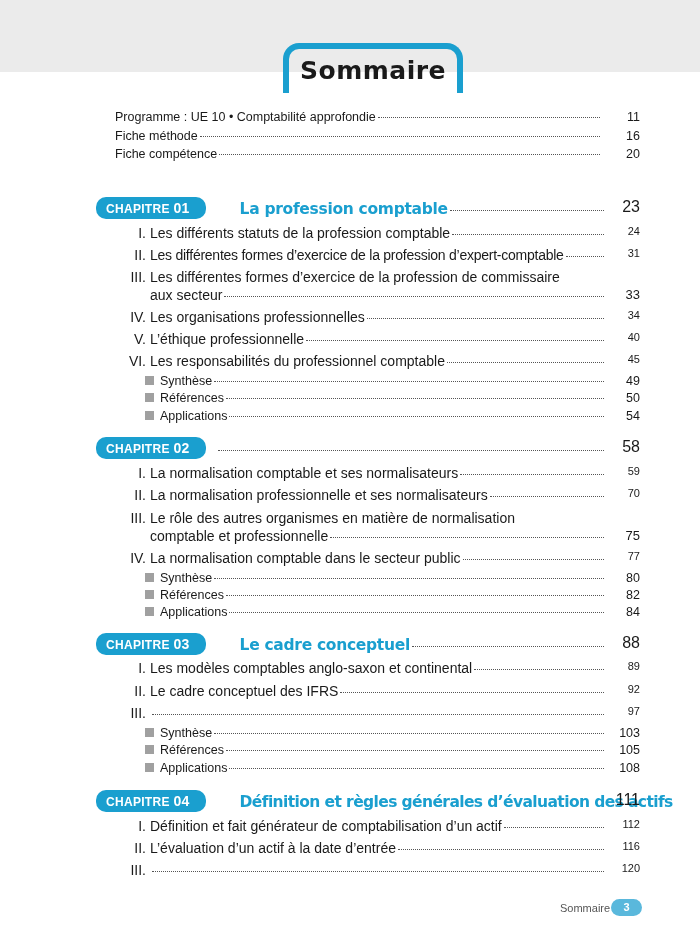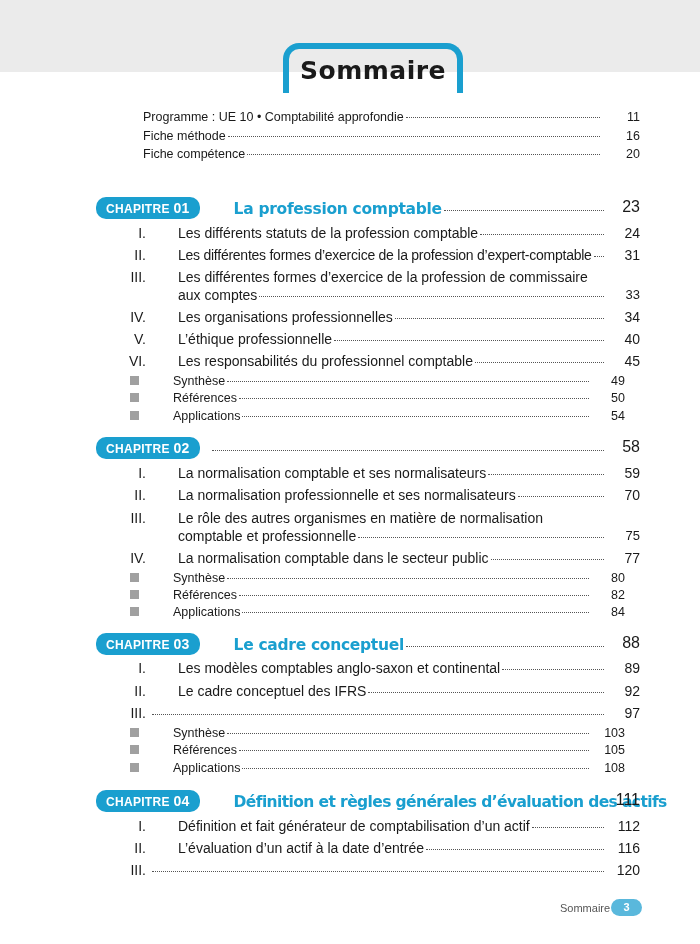--- a/index.html
+++ b/index.html
@@ -17,45 +17,45 @@
   }
   .title-cover { position:absolute; left:289px; top:72px; width:168px; height:30px; background:#fff; }
   .title-text {
     position:absolute; left:283px; top:56px; width:180px; text-align:center;
     font-family:"DejaVu Sans","Liberation Sans",sans-serif;
     font-size:25px; font-weight:bold; color:#1a1a1a; letter-spacing:0.5px;
   }
   .row {
     position:absolute; left:0; display:flex; align-items:baseline; white-space:nowrap;
   }
-  .row .label { flex:0 0 auto;margin-left:28px; }
+  .row .label { flex:0 0 auto; }
   .row .leader {
     flex:1 1 auto; border-bottom:1px dotted #555; margin:0 4px 0 2px; height:0; transform:translateY(-3px);
   }
   .row .page { position:absolute; right:0; text-align:right; width:40px; }
   .pre { left:115px; width:525px; font-size:12.5px; font-family:"Liberation Sans",sans-serif; }
   .pre .leader { margin-right:40px; }
   .chap-row { left:96px; width:544px; }
   .badge {
     flex:0 0 auto; background:#1a9fcf; color:#fff; font-family:"Liberation Sans",sans-serif;
-    font-weight:bold; font-size:12px; border-radius:10px; padding:3px 10px 3px 10px;
+    font-weight:bold; font-size:12px; border-radius:10px; padding:3px 16px 3px 10px;
     margin-right:10px; letter-spacing:0.3px; transform:translateY(-1px);
   }
   .badge .num { font-size:14px; }
   .chap-title { color:#1a9fcf; font-weight:bold; font-size:15.5px; font-family:"DejaVu Sans","Liberation Sans",sans-serif; letter-spacing:-0.3px;padding-left:24px; }
   .chap-row .leader { margin-right:36px; }
   .chap-row .page { font-size:16px; font-family:"Liberation Sans",sans-serif; }
   .sec-row { left:100px; width:540px; font-size:14px; font-family:"Liberation Sans",sans-serif; }
   .sec-row .numeral { display:inline-block; width:46px; text-align:right; margin-right:4px; flex:0 0 auto; }
   .sec-row .leader { margin-right:36px; }
-  .sec-row .page { font-size:14px; }
+  .sec-row .page { font-size:11px; }
   .sec-cont { left:150px; width:490px; font-size:14px; font-family:"Liberation Sans",sans-serif; }
   .sec-cont .leader { margin-right:36px; }
   .sec-cont .page { font-size:13px; }
-  .sub-row { left:130px; width:495px; font-size:12.5px; font-family:"Liberation Sans",sans-serif; }
+  .sub-row { left:145px; width:495px; font-size:12.5px; font-family:"Liberation Sans",sans-serif; }
   .sub-row .bullet { width:9px; height:9px; background:#a0a0a0; display:inline-block; margin-right:6px; flex:0 0 auto; transform:translateY(0px); }
   .sub-row .leader { margin-right:36px; }
   .footer-label { position:absolute; left:560px; top:902px; font-size:11px; color:#555; font-family:"Liberation Sans",sans-serif; }
   .footer-page {
     position:absolute; left:611px; top:899px; width:31px; height:17px; border-radius:9px;
     background:#5ab8dc; color:#fff; font-weight:bold; font-size:11px; text-align:center; line-height:17px;
     font-family:"Liberation Sans",sans-serif;
   }
 </style>
 </head>
@@ -98,21 +98,21 @@
   <span class="numeral">II.</span>
     <span class="label" style="letter-spacing:-0.25px">Les différentes formes d’exercice de la profession d’expert-comptable</span>
     <span class="leader"></span>
     <span class="page">31</span>
 </div>
 <div class="row sec-row" style="top:269px">
   <span class="numeral">III.</span>
     <span class="label">Les différentes formes d’exercice de la profession de commissaire</span>
 </div>
 <div class="row sec-cont" style="top:287px">
-  <span class="label">aux comptes</span>
+  <span class="label">aux secteur</span>
     <span class="leader"></span>
     <span class="page">33</span>
 </div>
 <div class="row sec-row" style="top:309px">
   <span class="numeral">IV.</span>
     <span class="label">Les organisations professionnelles</span>
     <span class="leader"></span>
     <span class="page">34</span>
 </div>
 <div class="row sec-row" style="top:331px">

